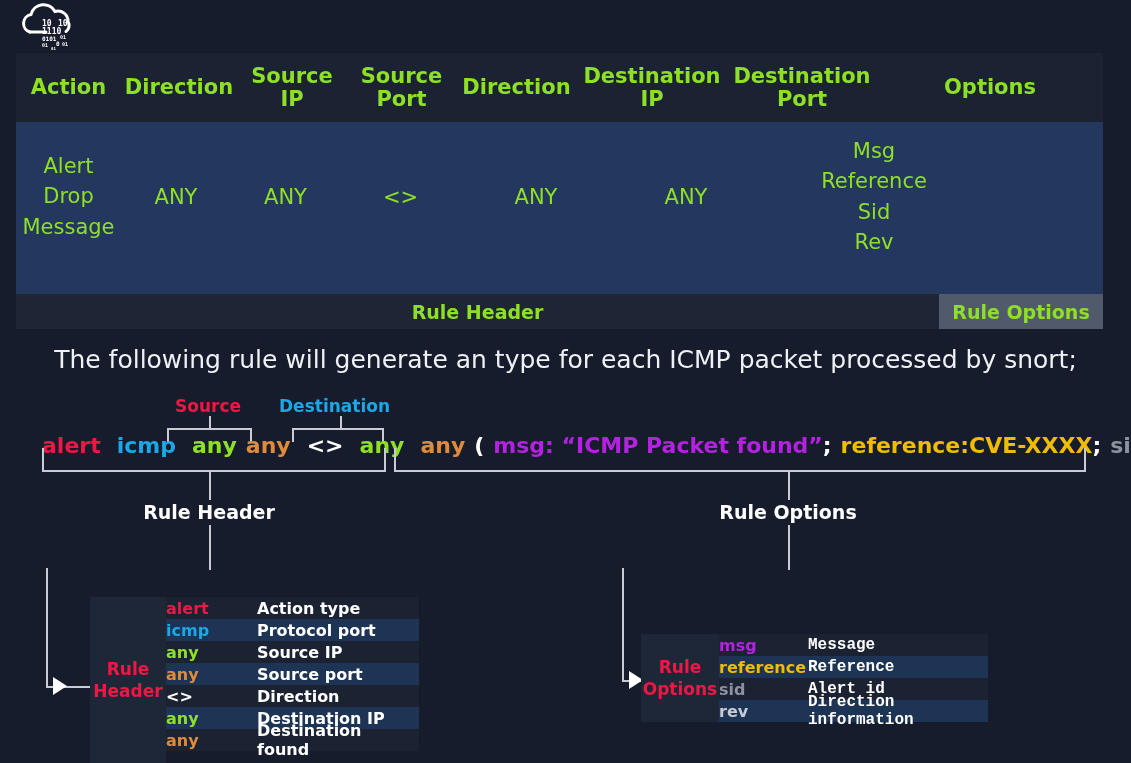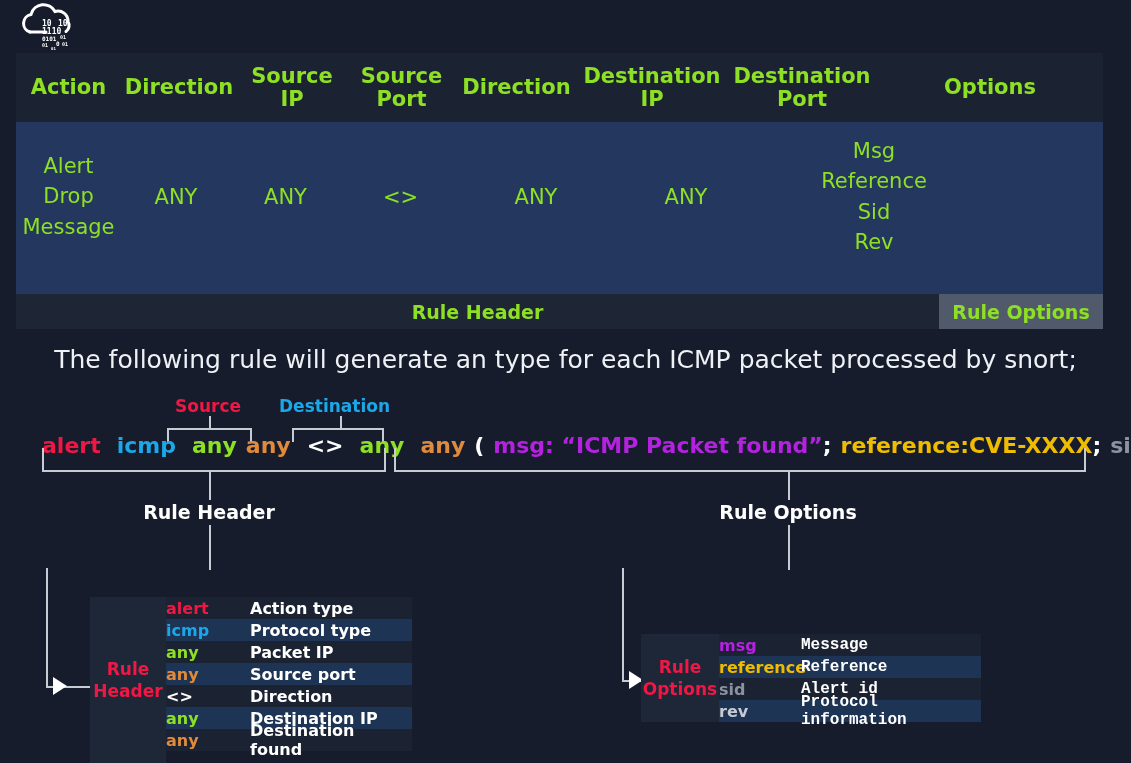--- a/index.html
+++ b/index.html
@@ -109,21 +109,21 @@
   .detail{position:absolute;display:flex;}
   .detail .side{
     display:flex;align-items:center;justify-content:center;text-align:center;
     color:#f01744;font-weight:bold;font-size:17px;line-height:1.3;background:#1e2738;
   }
   .detail .rows{display:flex;flex-direction:column;}
   .detail .row{display:flex;align-items:center;height:22px;}
   .detail .row.alt{background:#1e3454;}
   .detail .row.plain{background:#1b2232;}
   .detail .kw{font-weight:bold;font-size:16px;padding-left:0;}
-  .detail .desc{color:#ffffff;font-weight:bold;font-size:16px;}
+  .detail .desc{color:#ffffff;font-weight:bold;font-size:16px;margin-left:7px;}
 
   .dt-left{left:90px;top:597px;}
   .dt-left .side{width:76px;height:166px;}
   .dt-left .kw{width:84px;}
   .dt-left .desc{width:162px;}
 
   .dt-right{left:641px;top:634px;}
   .dt-right .side{width:78px;height:88px;}
   .dt-right .kw{width:82px;}
   .dt-right .desc{width:180px;font-family:Liberation Mono, monospace;}
@@ -240,25 +240,25 @@
   <div class="side">
     <span>Rule<br>Header</span>
   </div>
   <div class="rows">
     <div class="row plain">
       <span class="kw" style="color:#f01744">alert</span>
       <span class="desc">Action type</span>
     </div>
     <div class="row alt">
       <span class="kw" style="color:#1ba7e8">icmp</span>
-      <span class="desc">Protocol type</span>
+      <span class="desc">Protocol port</span>
     </div>
     <div class="row plain">
       <span class="kw" style="color:#8ee024">any</span>
-      <span class="desc">Packet IP</span>
+      <span class="desc">Source IP</span>
     </div>
     <div class="row alt">
       <span class="kw" style="color:#e08a3c">any</span>
       <span class="desc">Source port</span>
     </div>
     <div class="row plain">
       <span class="kw" style="color:#ffffff">&lt;&gt;</span>
       <span class="desc">Direction</span>
     </div>
     <div class="row alt">
@@ -284,16 +284,16 @@
     <div class="row alt">
       <span class="kw" style="color:#f0bc00">reference</span>
       <span class="desc">Reference</span>
     </div>
     <div class="row plain">
       <span class="kw" style="color:#8b93a1">sid</span>
       <span class="desc">Alert id</span>
     </div>
     <div class="row alt">
       <span class="kw" style="color:#c6cbd4">rev</span>
-      <span class="desc">Protocol information</span>
+      <span class="desc">Direction information</span>
     </div>
   </div>
 </div>
 
 </body></html>

